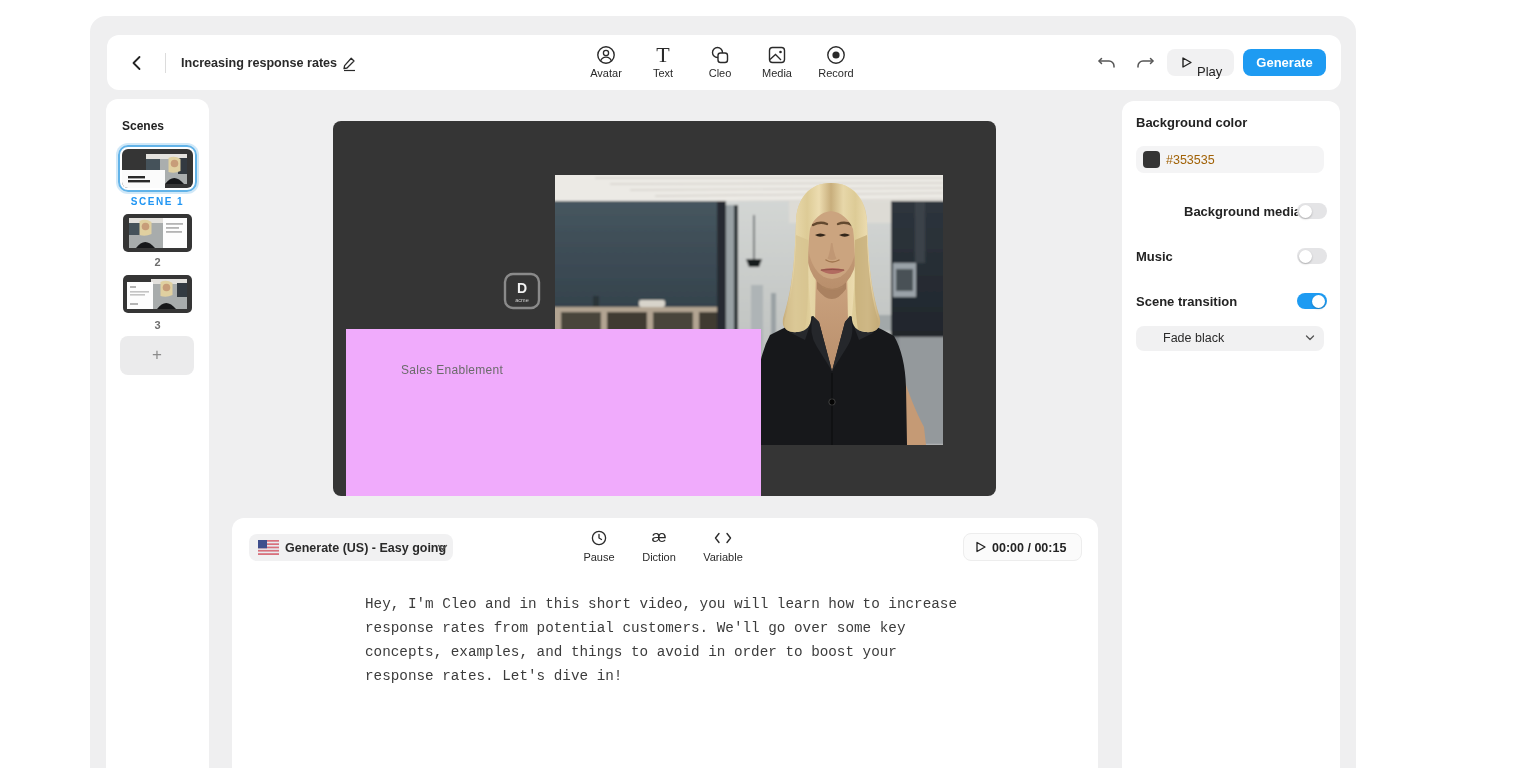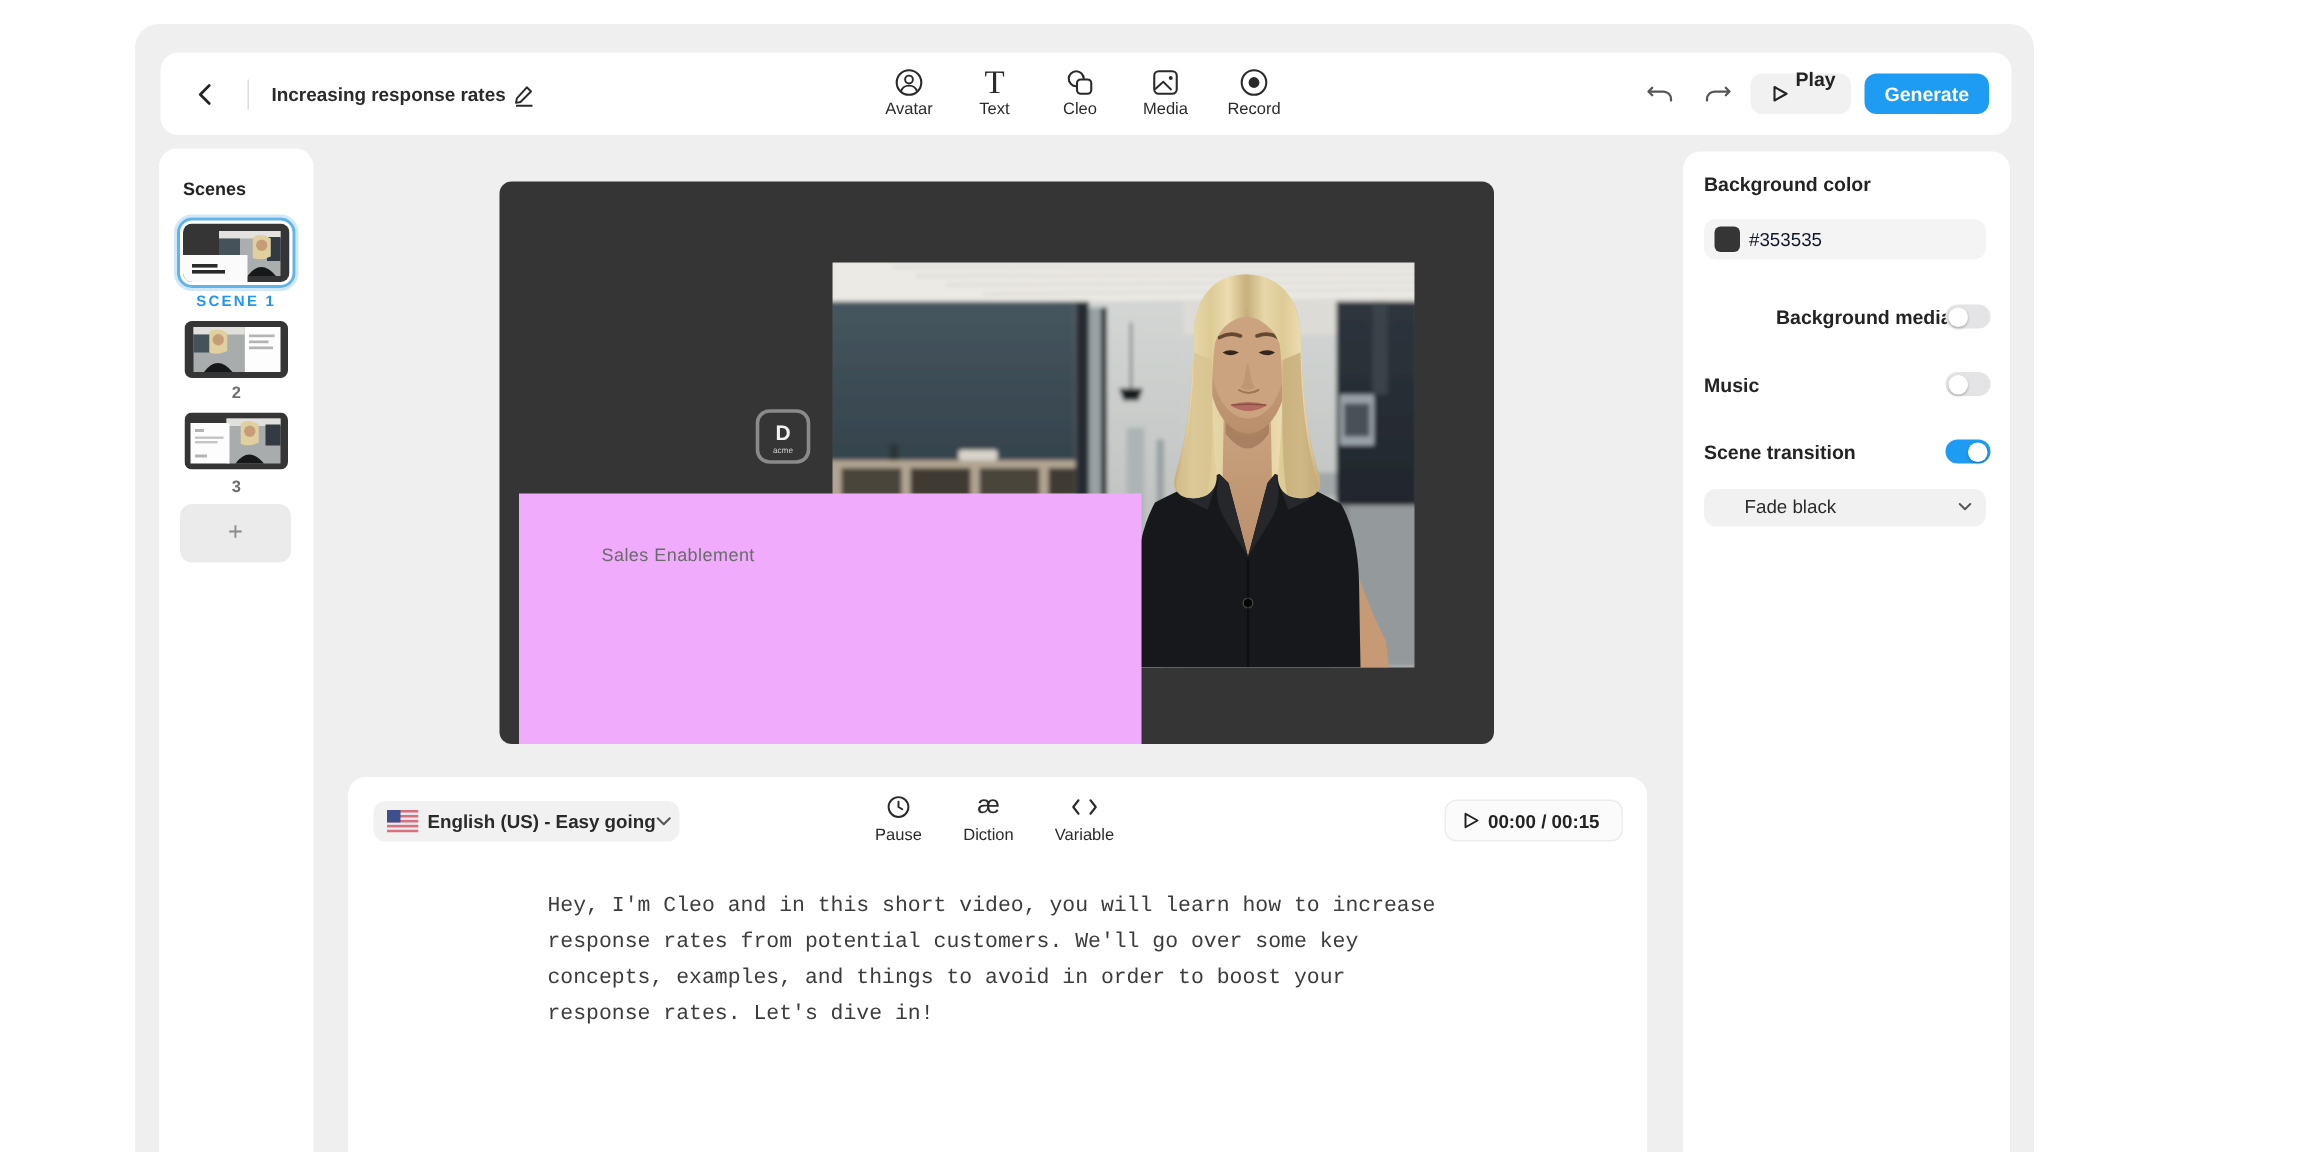--- a/index.html
+++ b/index.html
@@ -68,21 +68,21 @@
 </svg>
 <svg class="abs" style="left:1135px; top:55px;" width="20" height="17" viewBox="0 0 20 17">
   <path d="M15.5 3.5 L18 6 L15.5 8.5" fill="none" stroke="#555" stroke-width="1.5" stroke-linecap="round" stroke-linejoin="round"></path>
   <path d="M17.7 6 H8 a5 5 0 0 0 -5 5 v1" fill="none" stroke="#555" stroke-width="1.5" stroke-linecap="round"></path>
 </svg>
 
 <div class="abs" style="left:1167px; top:49px; width:67px; height:27px; background:#f1f1f2; border-radius:8px;"></div>
 <svg class="abs" style="left:1180px; top:56px;" width="13" height="13" viewBox="0 0 13 13">
   <path d="M3 2 L11 6.5 L3 11 Z" fill="none" stroke="#232323" stroke-width="1.4" stroke-linejoin="round"></path>
 </svg>
-<div class="abs" style="left:1197px; top:45px; font-size:13px; font-weight:bold; color:#232323;">Play</div>
+<div class="abs" style="left:1197px; top:64px; font-size:13px; font-weight:normal; color:#232323;">Play</div>
 
 <div class="abs" style="left:1243px; top:49px; width:83px; height:27px; background:#1e9bf2; border-radius:8px; color:#fff; font-size:13px; font-weight:bold; text-align:center; line-height:27px;">Generate</div>
 
 <div class="panel" style="left:106px; top:99px; width:103px; height:669px; border-radius:12px 12px 0 0;"></div>
 <div class="abs" style="left:122px; top:119px; font-size:12px; font-weight:bold; color:#232323;">Scenes</div>
 
 <div class="abs" style="left:118px; top:145px; width:79px; height:47px; border:2px solid #62b3e8; border-radius:10px; box-shadow:0 0 0 2px rgba(120,190,235,.35);"></div>
 <svg class="abs" style="left:122px; top:149px; border-radius:6px;" width="71" height="39" viewBox="0 0 71 39">
   <rect width="71" height="39" fill="#353535"></rect>
   <rect x="24" y="5" width="41" height="30" fill="#aaaeae"></rect>
@@ -269,21 +269,21 @@
 <svg class="abs" style="left:258px; top:540px;" width="21" height="15" viewBox="0 0 21 15">
   <rect width="21" height="15" fill="#e8ebef"></rect>
   <g fill="#d6677272"></g>
   <rect y="0" width="21" height="1.7" fill="#d8717c"></rect>
     <rect y="3.3" width="21" height="1.7" fill="#d8717c"></rect>
     <rect y="6.6" width="21" height="1.7" fill="#d8717c"></rect>
     <rect y="9.9" width="21" height="1.7" fill="#d8717c"></rect>
     <rect y="13.2" width="21" height="1.8" fill="#d8717c"></rect>
   <rect width="9" height="8.3" fill="#3f4f8c"></rect>
 </svg>
-<div class="abs" style="left:285px; top:541px; font-size:12.5px; font-weight:bold; color:#2a2a2a;">English (US) - Easy going</div>
+<div class="abs" style="left:285px; top:541px; font-size:12.5px; font-weight:bold; color:#2a2a2a;">Generate (US) - Easy going</div>
 <svg class="abs" style="left:437px; top:543px;" width="11" height="9" viewBox="0 0 11 9">
   <path d="M1.5 2.5 L5.5 6.5 L9.5 2.5" fill="none" stroke="#555" stroke-width="1.4" stroke-linecap="round" stroke-linejoin="round"></path>
 </svg>
 
 <svg class="abs" style="left:591px; top:530px;" width="16" height="16" viewBox="0 0 16 16">
   <circle cx="8" cy="8" r="6.6" fill="none" stroke="#2a2a2a" stroke-width="1.3"></circle>
   <path d="M8 4.5 V8 L10.5 9.5" fill="none" stroke="#2a2a2a" stroke-width="1.3" stroke-linecap="round"></path>
 </svg>
 <div class="abs" style="left:569px; top:551px; width:60px; text-align:center; font-size:11px; color:#2a2a2a;">Pause</div>
 <div class="abs" style="left:629px; top:527px; width:60px; text-align:center; font-size:17px; color:#2a2a2a;">æ</div>
@@ -301,21 +301,21 @@
 
 <div class="abs" style="left:365px; top:592px; font-family:'Liberation Mono', monospace; font-size:14.3px; line-height:24px; color:#3c3c3c; white-space:pre;">Hey, I'm Cleo and in this short video, you will learn how to increase
 response rates from potential customers. We'll go over some key
 concepts, examples, and things to avoid in order to boost your
 response rates. Let's dive in!</div>
 
 <div class="panel" style="left:1122px; top:101px; width:218px; height:667px; border-radius:12px 12px 0 0;"></div>
 <div class="abs lbl" style="left:1136px; top:115px;">Background color</div>
 <div class="abs" style="left:1136px; top:146px; width:188px; height:27px; background:#f4f4f5; border-radius:8px;"></div>
 <div class="abs" style="left:1143px; top:151px; width:17px; height:17px; background:#353535; border-radius:4px;"></div>
-<div class="abs" style="left:1166px; top:153px; font-size:12.5px; color:#0f172a;">#353535</div>
+<div class="abs" style="left:1166px; top:153px; font-size:12.5px; color:#a16207;">#353535</div>
 
 <div class="abs lbl" style="left:1136px; top:204px;padding-left:48px;">Background media</div>
 <div class="toggle" style="left:1297px; top:203px;">
     <div class="knob"></div>
   </div>
 
 <div class="abs lbl" style="left:1136px; top:249px;">Music</div>
 <div class="toggle" style="left:1297px; top:248px;">
     <div class="knob"></div>
   </div>

